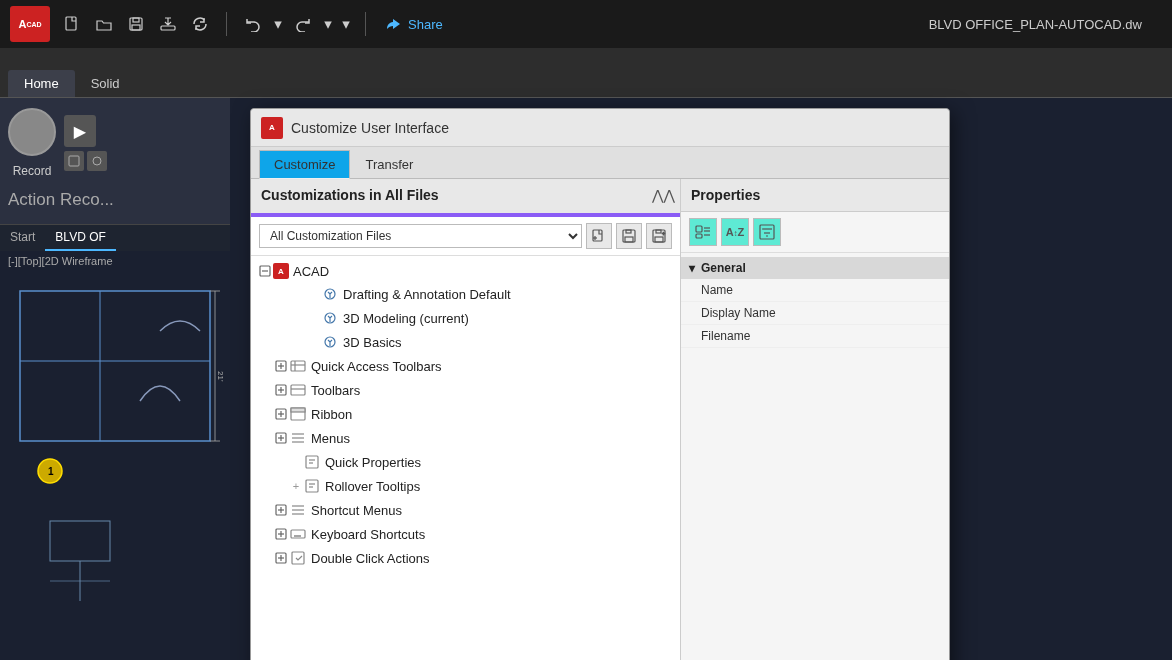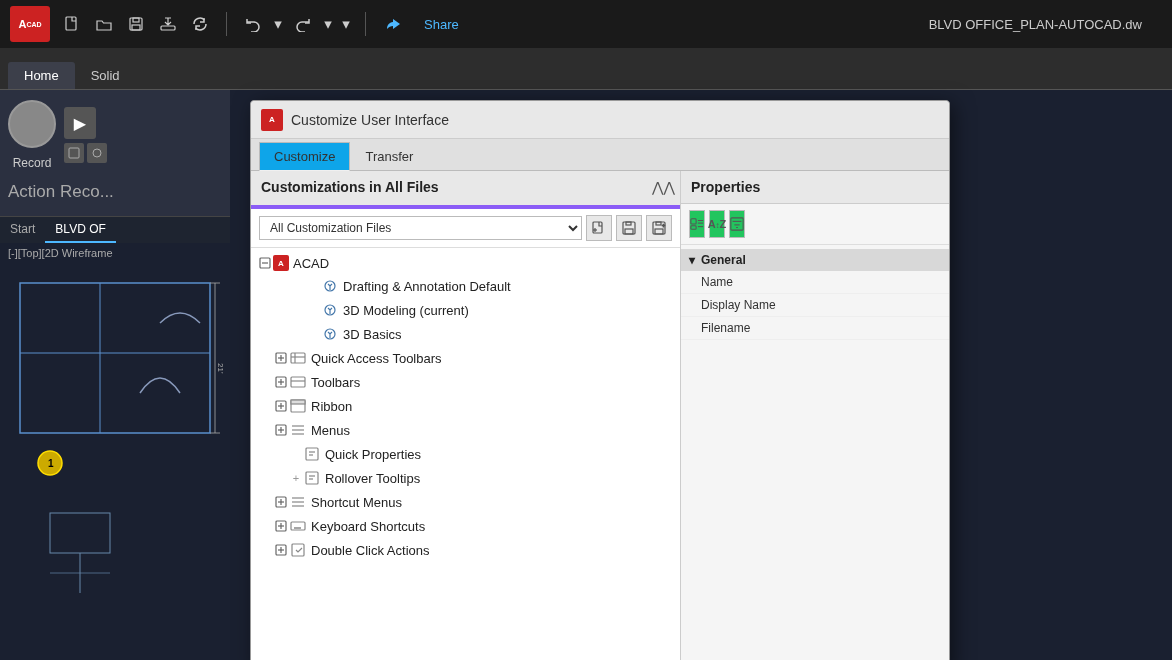--- a/index.html
+++ b/index.html
@@ -28,33 +28,33 @@
     .tb-icon {
       width: 28px; height: 28px;
       background: transparent;
       border: none; cursor: pointer;
       display: flex; align-items: center; justify-content: center;
       color: #ccc; font-size: 15px;
       border-radius: 2px;
     }
     .tb-separator { width: 1px; height: 24px; background: #555; margin: 0 4px; }
     .share-btn {
-      display: flex; align-items: center; gap: 22px;
+      display: flex; align-items: center; gap: 6px;
       background: transparent; border: none; color: #4db8ff;
       cursor: pointer; font-size: 13px; padding: 4px 8px;
     }
     .title-text {
       margin-left: auto;
       color: #ccc; font-size: 13px;
       margin-right: 20px;
     }
 
     
     .ribbon-tabs {
-      height: 42px;
+      height: 50px;
       background: #2d2d2d;
       display: flex; align-items: flex-end;
       padding-left: 8px;
       border-bottom: 1px solid #555;
     }
     .ribbon-tab {
       padding: 6px 16px;
       color: #ccc; cursor: pointer;
       font-size: 13px;
       border-radius: 3px 3px 0 0;
@@ -272,22 +272,22 @@
       border-bottom: 1px solid #ccc;
       padding: 8px 10px;
       font-weight: bold; font-size: 14px; color: #222;
     }
     .props-toolbar {
       padding: 6px 8px;
       display: flex; gap: 4px;
       border-bottom: 1px solid #ddd;
     }
     .props-tb-btn {
-      width: 16px; height: 28px;
-      background: #22c55e; border: 1px solid #bbb;
+      width: 28px; height: 28px;
+      background: #5eead4; border: 1px solid #bbb;
       cursor: pointer; display: flex; align-items: center; justify-content: center;
       font-size: 13px;
     }
     .props-section {
       padding: 4px 0;
     }
     .props-section-header {
       background: #d8d8d8;
       padding: 4px 8px;
       display: flex; align-items: center; gap: 6px;

